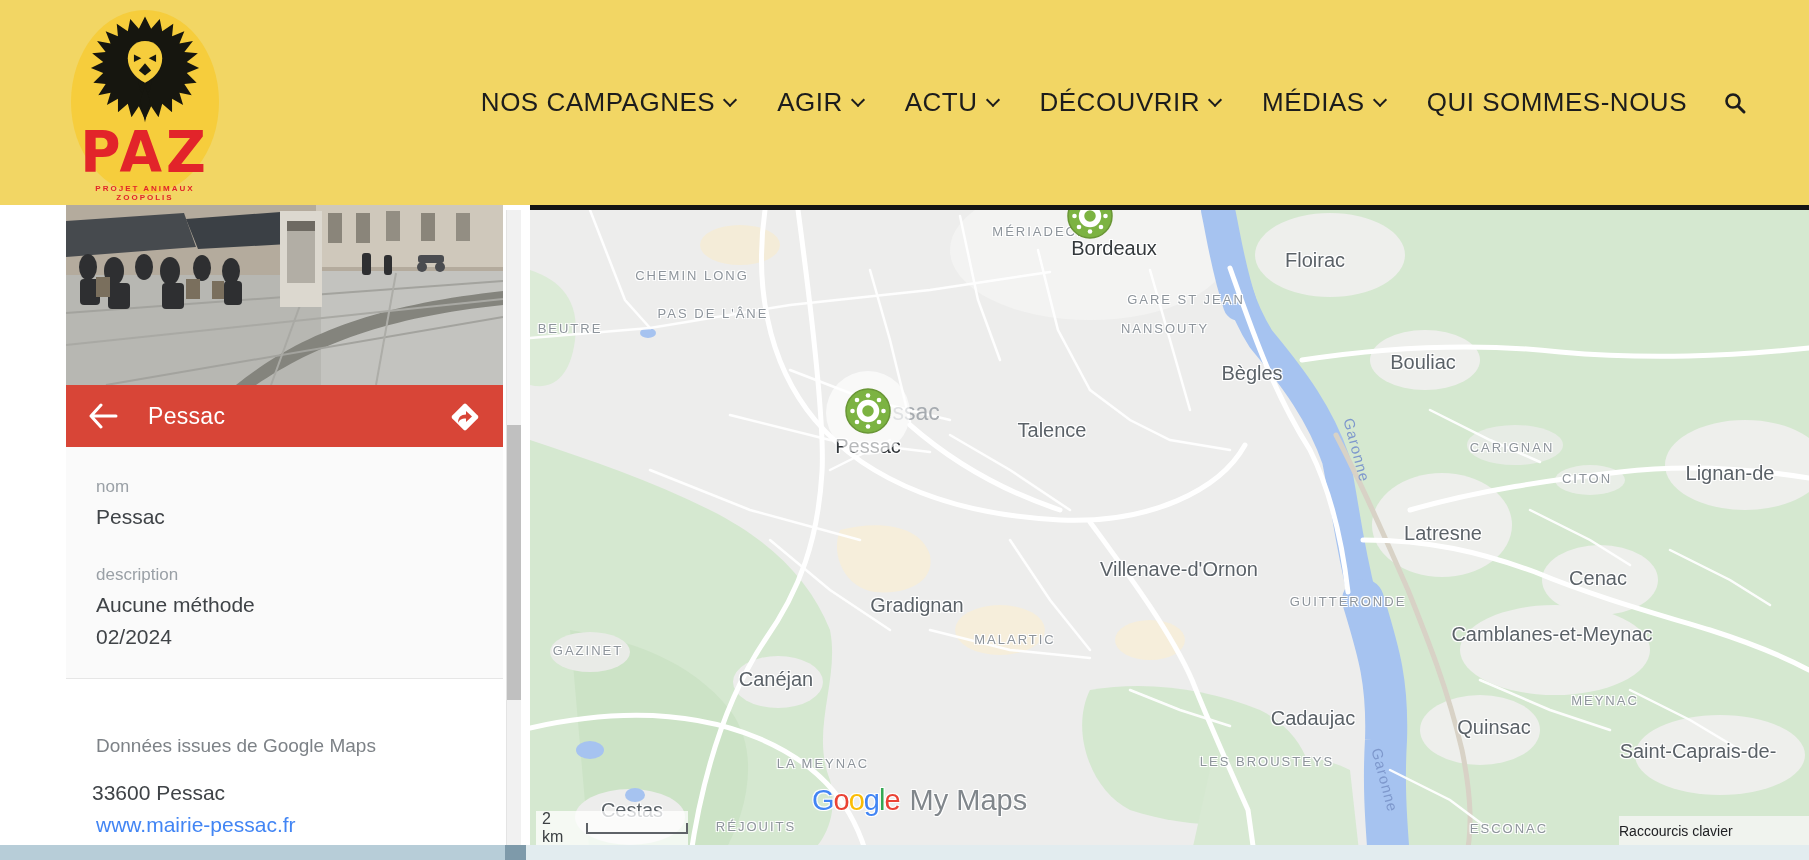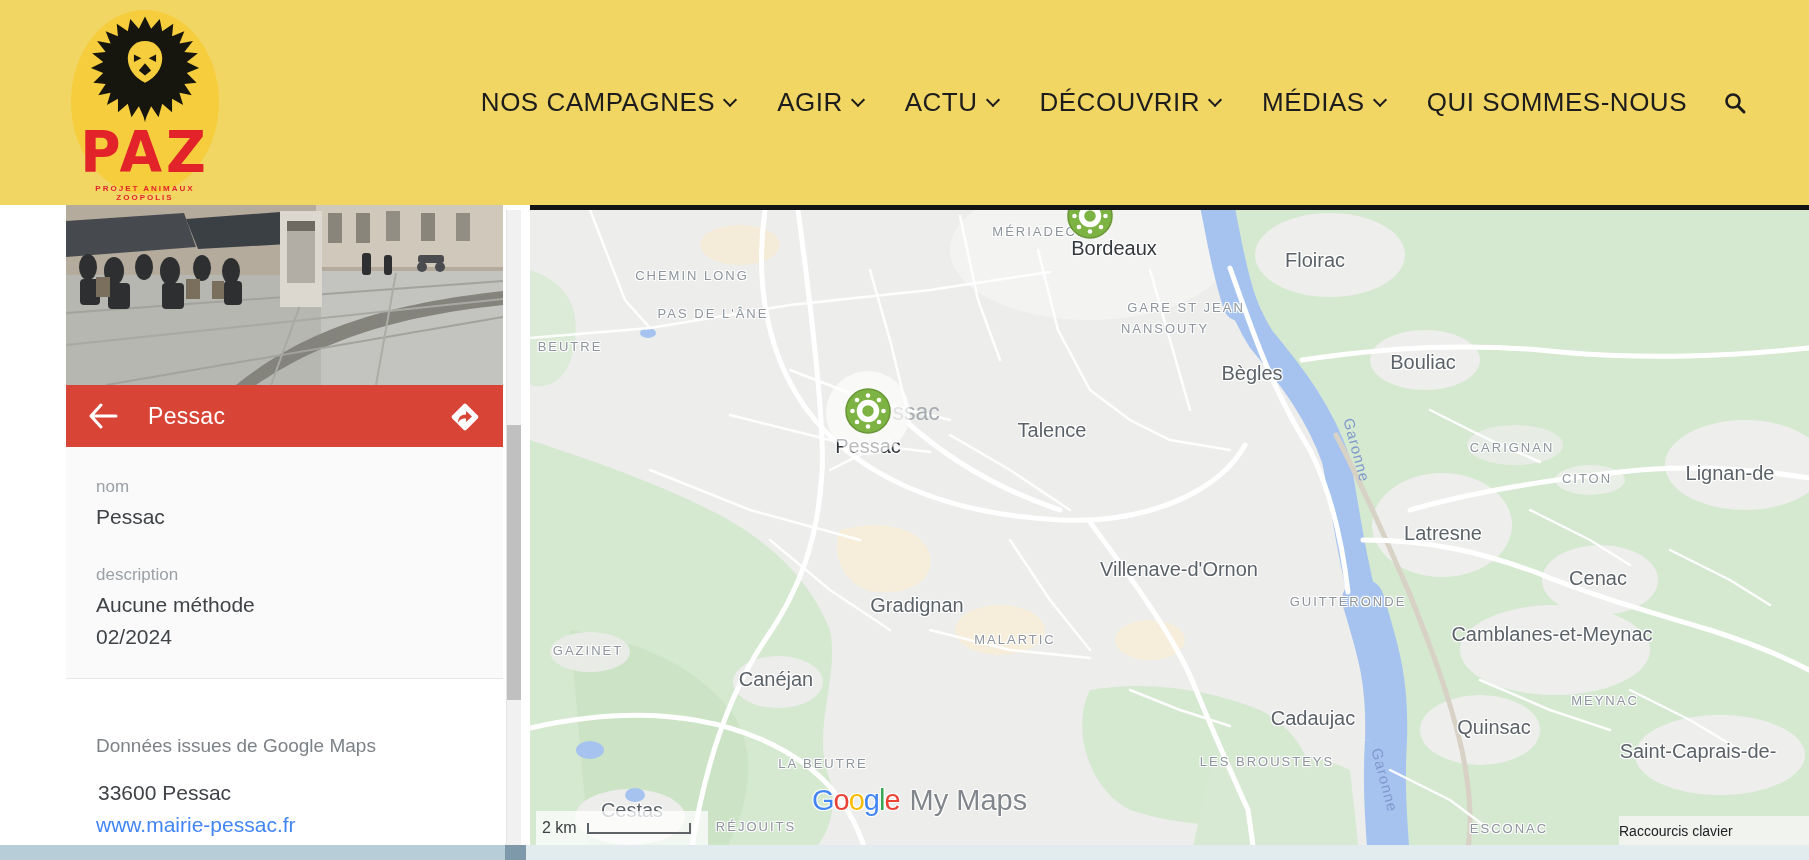--- a/index.html
+++ b/index.html
@@ -31,42 +31,42 @@
                   display:flex;align-items:center;}
   .back-btn{margin-left:22px;cursor:pointer;display:flex;}
   .panel-title{color:#fff;font-size:23px;margin-left:30px;letter-spacing:.3px;}
   .share-btn{position:absolute;right:18px;top:12px;cursor:pointer;}
   .fields{position:absolute;left:0;top:242px;width:437px;height:232px;background:#fafafa;
           border-bottom:1px solid #e6e6e6;box-sizing:border-box;}
   .f-label{position:absolute;left:30px;font-size:17px;color:#9aa0a6;}
   .f-value{position:absolute;left:30px;font-size:21px;color:#3f4347;}
   .panel-bottom{position:absolute;left:0;top:474px;width:437px;height:166px;background:#fff;}
   .attr{position:absolute;left:30px;top:56px;font-size:19px;color:#7d8287;}
-  .addr{position:absolute;left:32px;top:102px;font-size:21px;color:#3f4347;}
+  .addr{position:absolute;left:26px;top:102px;font-size:21px;color:#3f4347;}
   .site{position:absolute;left:30px;top:134px;font-size:21px;color:#4285f4;cursor:pointer;text-decoration:none;}
 
   
   .v-scroll{position:absolute;left:506px;top:210px;width:14px;height:635px;background:#f1f1f1;border-left:1px solid #e4e4e4;}
   .v-thumb{position:absolute;left:0;top:215px;width:14px;height:275px;background:#c0c0c0;cursor:pointer;}
 
   
   .map-border{position:absolute;left:530px;top:205px;width:1279px;height:5px;background:#141414;}
   .map{position:absolute;left:530px;top:210px;width:1279px;height:650px;background:#ededec;overflow:hidden;cursor:grab;}
   .map svg.base{position:absolute;left:0;top:0;}
   .maplabel{position:absolute;transform:translate(-50%,-50%);white-space:nowrap;
             text-shadow:-1px -1px 0 #fff,1px -1px 0 #fff,-1px 1px 0 #fff,1px 1px 0 #fff,0 0 3px #fff;}
   .maplabel.town{font-size:20px;color:#5b6268;}
   .maplabel.place{font-size:20px;color:#33383c;}
   .maplabel.basetown{font-size:23px;color:#a6abb0;text-shadow:none;}
   .maplabel.district{font-size:13px;color:#8d949b;letter-spacing:2px;}
   .maplabel.river{font-size:15px;color:#7e98cc;letter-spacing:1px;text-shadow:none;}
   .marker{position:absolute;transform:translate(-50%,-50%);}
   .marker-halo{position:absolute;transform:translate(-50%,-50%);width:84px;height:84px;border-radius:50%;
                background:rgba(255,255,255,.65);}
-  .scalebox{position:absolute;left:6px;top:601px;width:172px;height:34px;background:rgba(255,255,255,.75);
+  .scalebox{position:absolute;left:6px;top:601px;width:152px;height:34px;background:rgba(255,255,255,.75);
             display:flex;align-items:center;}
   .scale-text{font-size:16px;color:#3c4043;margin-left:6px;}
   .scale-bar{width:100px;height:9px;border-left:2px solid #5f6368;border-right:2px solid #5f6368;
              border-bottom:2px solid #5f6368;margin-left:10px;}
   .shortcutbox{position:absolute;right:0;top:606px;width:190px;height:30px;background:rgba(245,245,243,.85);
                display:flex;align-items:center;justify-content:flex-start;cursor:pointer;}
   .shortcut-text{font-size:14px;color:#202124;margin-right:10px;}
   .gmm{position:absolute;left:282px;top:574px;display:flex;align-items:baseline;
        text-shadow:-1px -1px 0 rgba(255,255,255,.9),1px 1px 0 rgba(255,255,255,.9),-1px 1px 0 rgba(255,255,255,.9),1px -1px 0 rgba(255,255,255,.9);}
   .gword{font-size:29px;font-weight:500;letter-spacing:-1px;}
@@ -302,22 +302,22 @@
       </g>
     </svg>
 
     <div style="position:absolute;left:0;top:0;width:1279px;height:650px;">
         <div class="maplabel place" style="left: 560px; top: 38px; margin-left: 24px;">Bordeaux</div>
         <div class="maplabel basetown" style="left: 372px; top: 202px;">Pessac</div>
         <div class="maplabel place" style="left: 338px; top: 236px;">Pessac</div>
         <div class="maplabel district" style="left: 510px; top: 21px;">MÉRIADECK</div>
         <div class="maplabel district" style="left: 162px; top: 65px; text-align: right;">CHEMIN LONG</div>
         <div class="maplabel district" style="left: 183px; top: 103px;">PAS DE L'ÂNE</div>
-        <div class="maplabel district" style="left: 33px; top: 136px; padding-left: 14px;">BEUTRE</div>
-        <div class="maplabel district" style="left: 656px; top: 89px; margin-top: 8px;">GARE ST JEAN</div>
+        <div class="maplabel district" style="left: 33px; top: 118px; padding-left: 14px;">BEUTRE</div>
+        <div class="maplabel district" style="left: 656px; top: 89px;">GARE ST JEAN</div>
         <div class="maplabel district" style="left: 635px; top: 118px;">NANSOUTY</div>
         <div class="maplabel town" style="left: 785px; top: 50px;">Floirac</div>
         <div class="maplabel town" style="left: 722px; top: 163px;">Bègles</div>
         <div class="maplabel town" style="left: 893px; top: 152px;">Bouliac</div>
         <div class="maplabel town" style="left: 522px; top: 220px;">Talence</div>
         <div class="maplabel town" style="left: 1200px; top: 263px;">Lignan-de</div>
         <div class="maplabel district" style="left: 982px; top: 237px;">CARIGNAN</div>
         <div class="maplabel district" style="left: 1057px; top: 268px;">CITON</div>
         <div class="maplabel town" style="left: 913px; top: 323px;">Latresne</div>
         <div class="maplabel town" style="left: 1068px; top: 368px;">Cenac</div>
@@ -326,21 +326,21 @@
         <div class="maplabel district" style="left: 818px; top: 391px;">GUITTERONDE</div>
         <div class="maplabel town" style="left: 387px; top: 395px;">Gradignan</div>
         <div class="maplabel district" style="left: 485px; top: 429px;">MALARTIC</div>
         <div class="maplabel district" style="left: 58px; top: 440px;">GAZINET</div>
         <div class="maplabel town" style="left: 246px; top: 469px;">Canéjan</div>
         <div class="maplabel town" style="left: 783px; top: 508px;">Cadaujac</div>
         <div class="maplabel town" style="left: 964px; top: 517px;">Quinsac</div>
         <div class="maplabel district" style="left: 1075px; top: 490px;">MEYNAC</div>
         <div class="maplabel town" style="left: 1168px; top: 541px;">Saint-Caprais-de-</div>
         <div class="maplabel district" style="left: 737px; top: 551px;">LES BROUSTEYS</div>
-        <div class="maplabel district" style="left: 293px; top: 553px;">LA BEUTRE</div>
+        <div class="maplabel district" style="left: 293px; top: 553px;">LA MEYNAC</div>
         <div class="maplabel town" style="left: 102px; top: 600px;">Cestas</div>
         <div class="maplabel district" style="left: 226px; top: 616px;">RÉJOUITS</div>
         <div class="maplabel district" style="left: 979px; top: 618px;">ESCONAC</div>
         <div class="maplabel river" style="left: 827px; top: 240px; transform: translate(-50%, -50%) rotate(75deg);">Garonne</div>
         <div class="maplabel river" style="left: 855px; top: 570px; transform: translate(-50%, -50%) rotate(75deg);">Garonne</div>
       </div>
     <div style="position:absolute;left:0;top:0;width:1279px;height:650px;">
         <div class="marker" style="left: 560px; top: 8px;">
   <svg width="48" height="48" viewBox="0 0 48 48">
     <circle cx="24" cy="24" r="22" fill="#7cb342" stroke="#699636" stroke-width="1.5"></circle>

